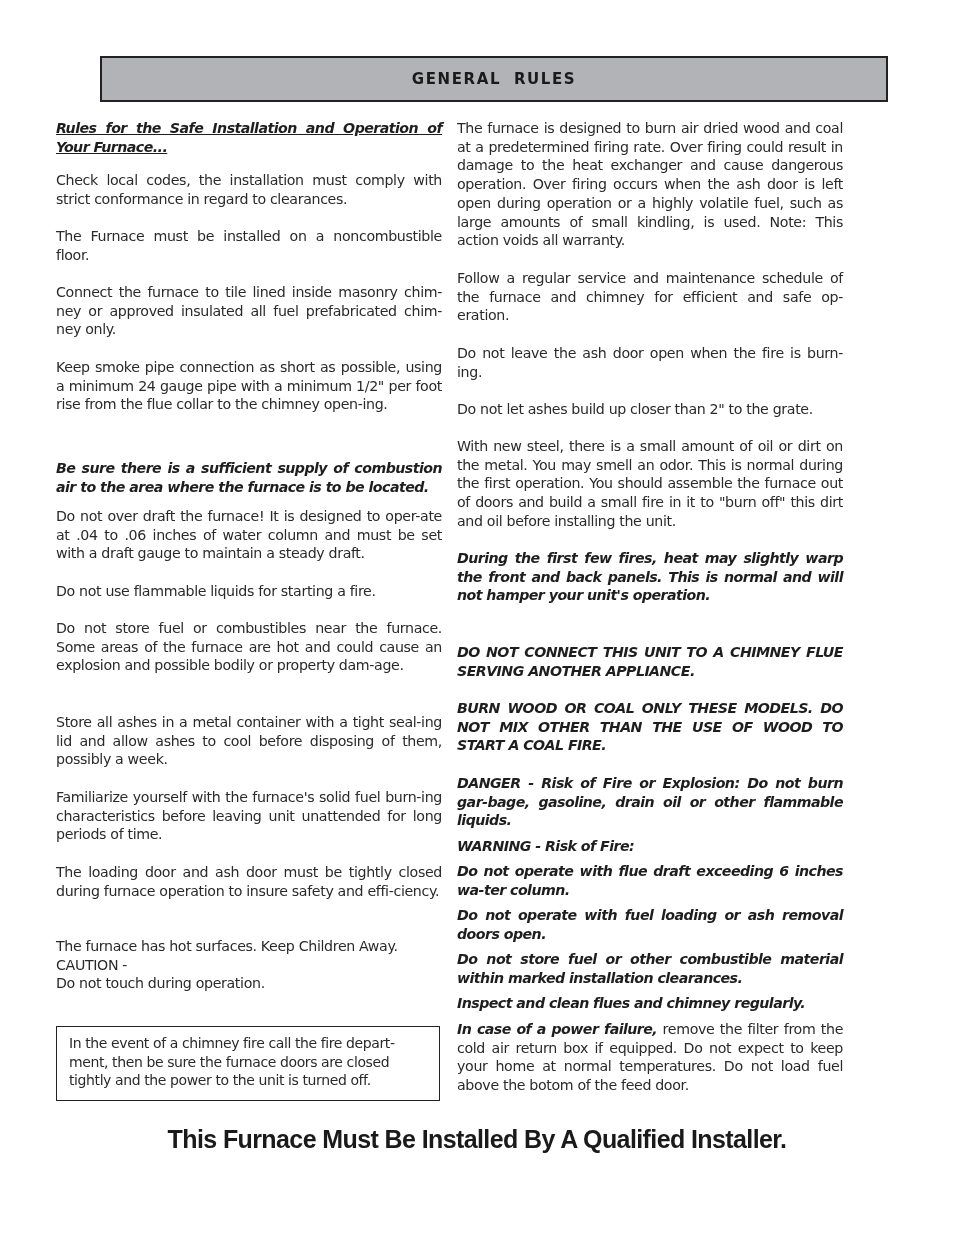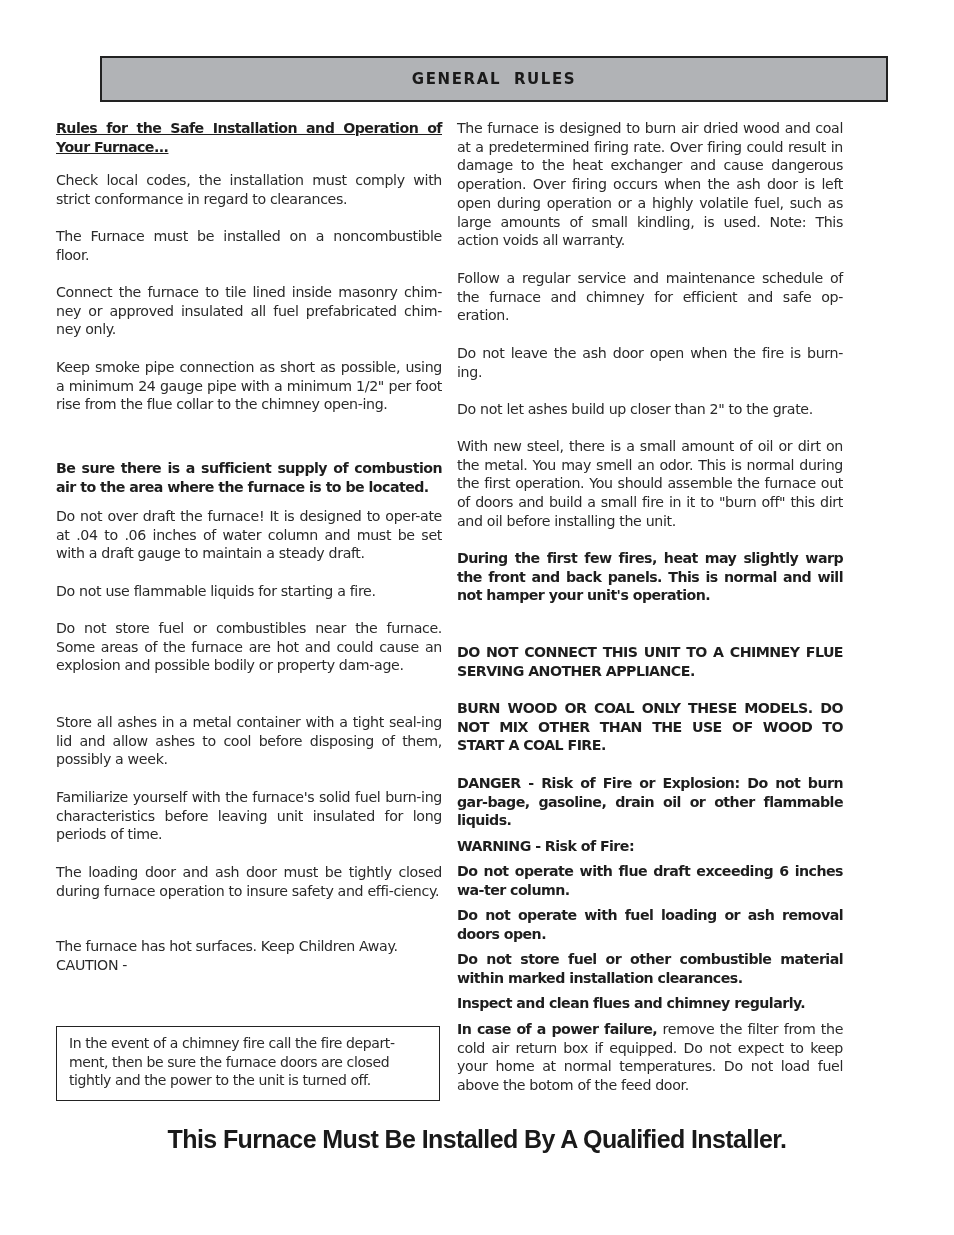--- a/index.html
+++ b/index.html
@@ -18,21 +18,21 @@
       word-spacing: 6px;
     }
     .col { position: absolute; width: 386px; }
     .col-left { left: 56px; }
     .col-right { left: 457px; }
     .p {
       position: absolute; left: 0; width: 386px;
       font-size: 14.2px; line-height: 18.7px; text-align: justify;
       letter-spacing: -0.35px; margin: 0;
     }
-    .b { font-weight: bold; color: #1e1e1e; letter-spacing: -0.55px; }
+    .b { font-weight: bold; color: #1e1e1e; letter-spacing: -0.55px; font-style: italic; }
     .u { text-decoration: underline; }
     .notice-box {
       position: absolute; left: 56px; top: 1026px; width: 358px; height: 56px;
       border: 1.5px solid #222; padding: 7px 12px 10px 12px;
       font-size: 14px; line-height: 18.7px; letter-spacing: -0.4px;
     }
     .footer-banner {
       position: absolute; left: 0; width: 954px; top: 1125px; text-align: center;
       font-family: "Liberation Sans", sans-serif; font-weight: bold;
       font-size: 25px; letter-spacing: -0.6px; color: #1a1a1a;
@@ -50,25 +50,26 @@
   <p class="p b u" style="top:119px;">Rules for the Safe Installation and Operation of Your Furnace...</p>
   <p class="p" style="top:171px;">Check local codes, the installation must comply with strict conformance in regard to clearances.</p>
   <p class="p" style="top:227px;">The Furnace must be installed on a noncombustible floor.</p>
   <p class="p" style="top:283px;">Connect the furnace to tile lined inside masonry chim-ney or approved insulated all fuel prefabricated chim-ney only.</p>
   <p class="p" style="top:358px;">Keep smoke pipe connection as short as possible, using a minimum 24 gauge pipe with a minimum 1/2" per foot rise from the flue collar to the chimney open-ing.</p>
   <p class="p b" style="top:451px;margin-top:8px;">Be sure there is a sufficient supply of combustion air to the area where the furnace is to be located.</p>
   <p class="p" style="top:507px;">Do not over draft the furnace!  It is designed to oper-ate at .04 to .06 inches of water column and must be set with a draft gauge to maintain a steady draft.</p>
   <p class="p" style="top:582px;">Do not use flammable liquids for starting a fire.</p>
   <p class="p" style="top:619px;">Do not store fuel or combustibles near the furnace. Some areas of the furnace are hot and could cause an explosion and possible bodily or property dam-age.</p>
   <p class="p" style="top:713px;">Store all ashes in a metal container with a tight seal-ing lid and allow ashes to cool before disposing of them, possibly a week.</p>
-  <p class="p" style="top:788px;">Familiarize yourself with the furnace's solid fuel burn-ing characteristics before leaving unit insulated for long periods of time.</p>
+  <p class="p" style="top:788px;">Familiarize yourself with the furnace's solid fuel burn-ing characteristics before leaving unit unattended for long periods of time.</p>
   <p class="p" style="top:863px;">The loading door and ash door must be tightly closed during furnace operation to insure safety and effi-ciency.</p>
   <div class="p" style="top:937px;">
     <span class="block">The furnace has hot surfaces.  Keep Children Away.</span>
     <span class="block">CAUTION -</span>
+    <span class="block">Do not touch during operation.</span>
   </div>
 </div>
 
 <div class="notice-box">
   <span>In the event of a chimney fire call the fire depart-ment, then be sure the furnace doors are closed tightly and the power to the unit is turned off.</span>
 </div>
 
 <div class="col col-right" style="top:0;">
   <p class="p" style="top:119px;">The furnace is designed to burn air dried wood and coal at a predetermined firing rate.  Over firing could result in damage to the heat exchanger and cause dangerous operation.  Over firing occurs when the ash door is left open during operation or a highly volatile fuel, such as large amounts of small kindling, is used.  Note: This action voids all warranty.</p>
   <p class="p" style="top:269px;">Follow a regular service and maintenance schedule of the furnace and chimney for efficient and safe op-eration.</p>

